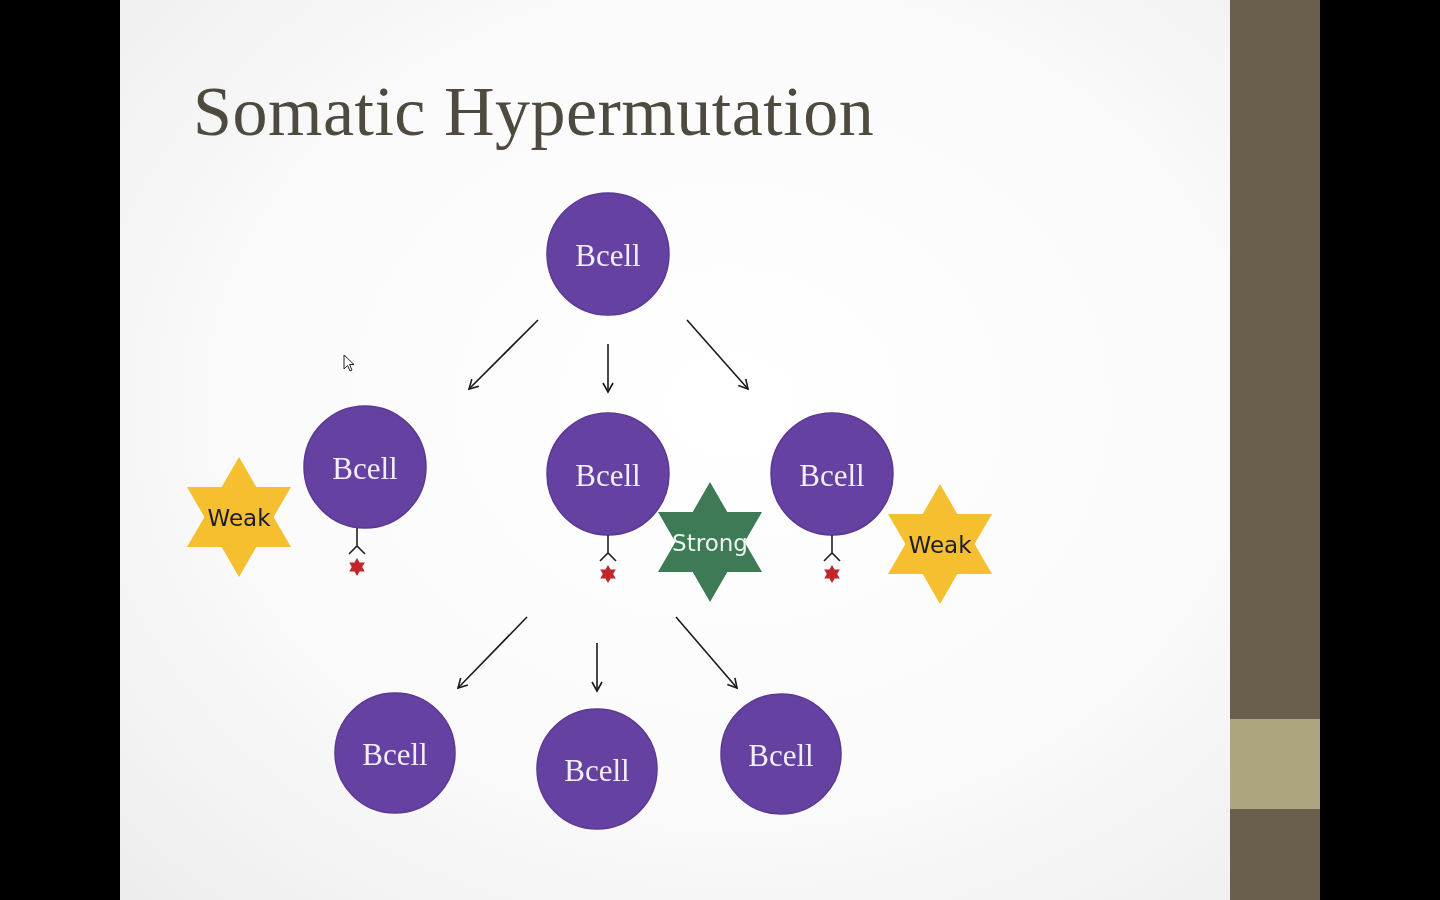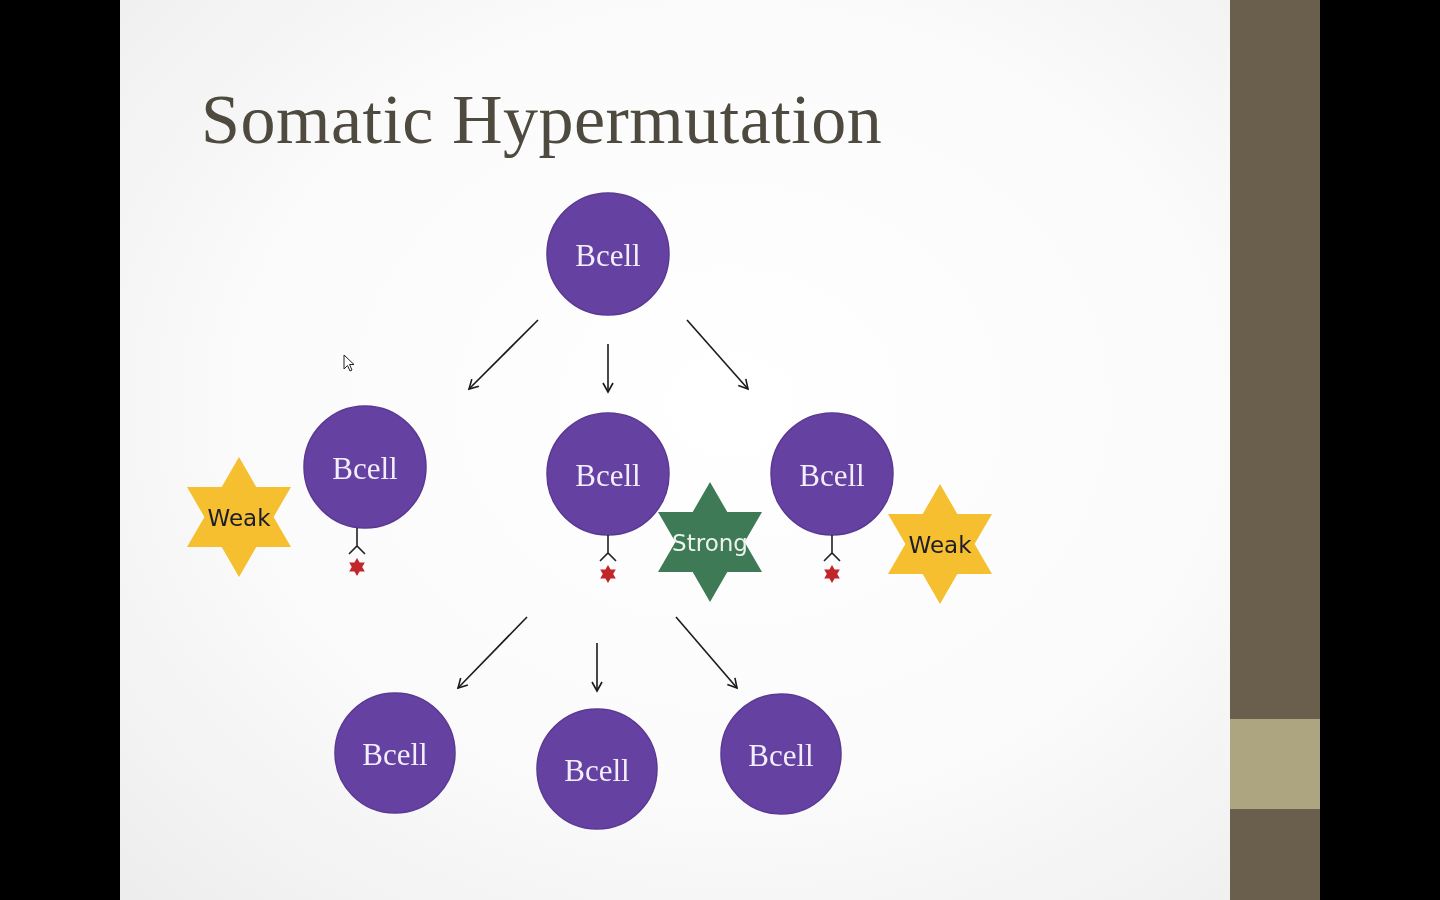--- a/index.html
+++ b/index.html
@@ -1,19 +1,19 @@
 <!DOCTYPE html>
 <html><head>
 <meta charset="utf-8">
 <style>
   html, body { margin:0; padding:0; }
   body { width:1440px; height:900px; background:#000; position:relative; overflow:hidden; font-family:"Liberation Sans", sans-serif; }
   #slide { position:absolute; left:120px; top:0; width:1110px; height:900px;
     background: radial-gradient(ellipse at 55% 45%, #ffffff 0%, #fbfbfb 55%, #ededed 100%); }
-  #title { position:absolute; left:73px; top:72px; margin:8px; font-family:"Liberation Serif", serif; font-weight:normal;
+  #title { position:absolute; left:73px; top:72px; margin:0; font-family:"Liberation Serif", serif; font-weight:normal;
     font-size:70px; color:#4f4a3f; letter-spacing:0.5px; white-space:nowrap; }
   #diagram { position:absolute; left:0; top:0; width:1110px; height:900px; }
   #sidebar { position:absolute; left:1230px; top:0; width:90px; height:900px; background:#6a5f4c; }
   #sidebar-band { position:absolute; left:0; top:719px; width:90px; height:90px; background:#aca57f; }
   #right-black { position:absolute; left:1320px; top:0; width:120px; height:900px; background:#000; }
   .cell-label { font-family:"Liberation Serif", serif; font-size:31px; fill:#f3eefb; }
   .star-label { font-family:"DejaVu Sans", sans-serif; font-size:23px; }
   .cursor { position:absolute; left:343px; top:354px; }
 </style>
 </head>

